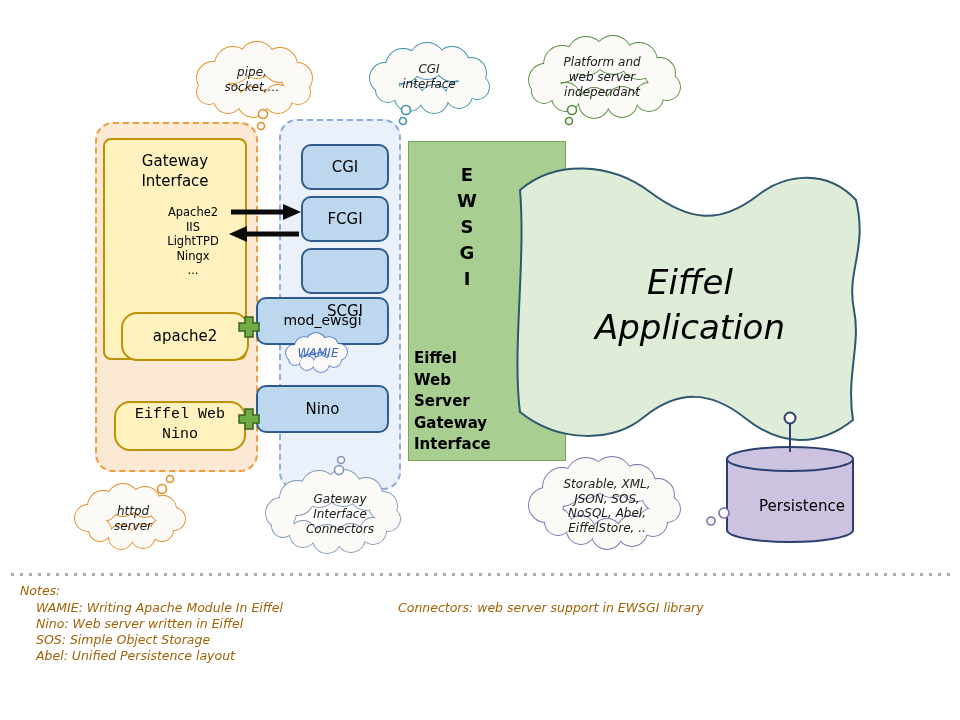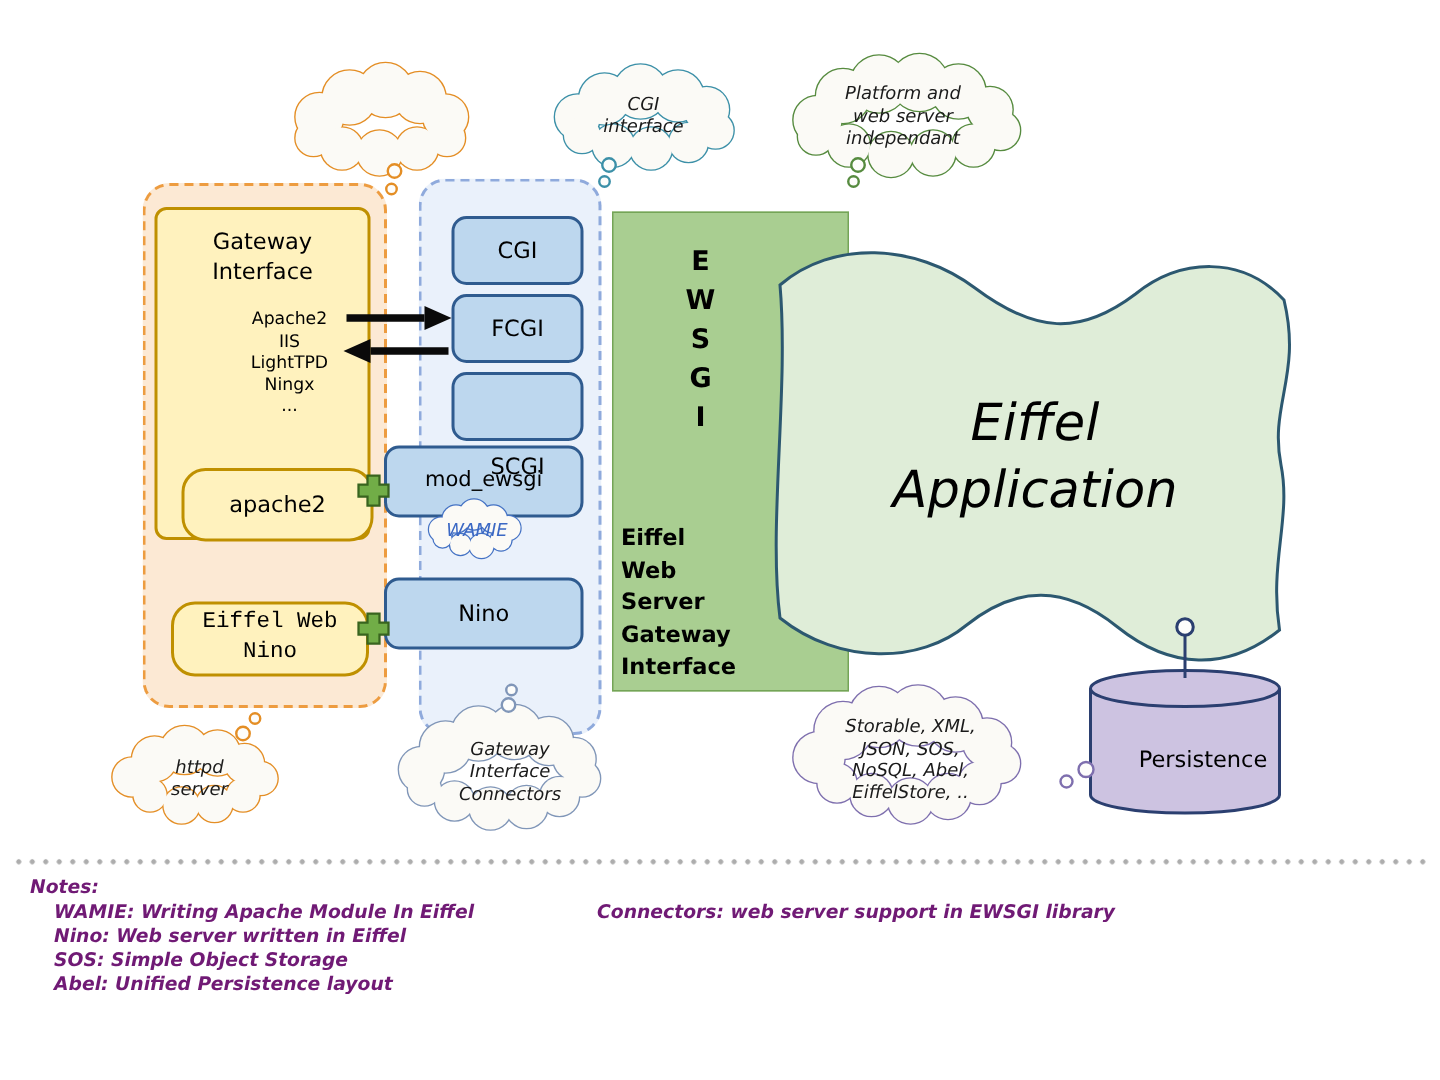--- a/index.html
+++ b/index.html
@@ -55,21 +55,21 @@
   .lb-cloud-platform { left:532px; top:55px; width:140px; }
   .lb-cloud-httpd { left:90px; top:504px; width:86px; }
   .lb-cloud-conn { left:288px; top:492px; width:104px; }
   .lb-cloud-store { left:542px; top:477px; width:130px; line-height:14.5px; }
   .lb-wamie { left:284px; top:346px; width:68px; color:#3B68C4; }
 
   
   .separator { left:8px; top:572px; width:946px; height:5px;
     background-image:radial-gradient(circle, #ADADAD 1.5px, transparent 1.9px);
     background-size:9px 5px; background-repeat:repeat-x; }
-  .note { color:#701a75; font-style:italic; font-size:12.5px; line-height:16px;font-weight:bold; }
+  .note { color:#a16207; font-style:italic; font-size:12.5px; line-height:16px; }
   .lb-notes-heading { left:20px; top:583px; }
   .lb-notes-defs { left:36px; top:600px; }
   .lb-notes-conn { left:358px; top:600px;margin-left:40px; }
 </style>
 </head>
 <body>
 
 <div class="canvas">
 
   <div class="abs orange-container"></div>
@@ -287,20 +287,22 @@
   <div class="label lb-ewsgi-name">Eiffel
 Web
 Server
 Gateway
 Interface</div>
 
   <div class="label center lb-app-title">Eiffel
 Application</div>
   <div class="label center lb-persistence">Persistence</div>
 
+  <div class="label center cloud-label lb-cloud-pipe">pipe,
+socket,…</div>
   <div class="label center cloud-label lb-cloud-cgi">CGI
 interface</div>
   <div class="label center cloud-label lb-cloud-platform">Platform and
 web server
 independant</div>
   <div class="label center cloud-label lb-cloud-httpd">httpd
 server</div>
   <div class="label center cloud-label lb-cloud-conn">Gateway
 Interface
 Connectors</div>

